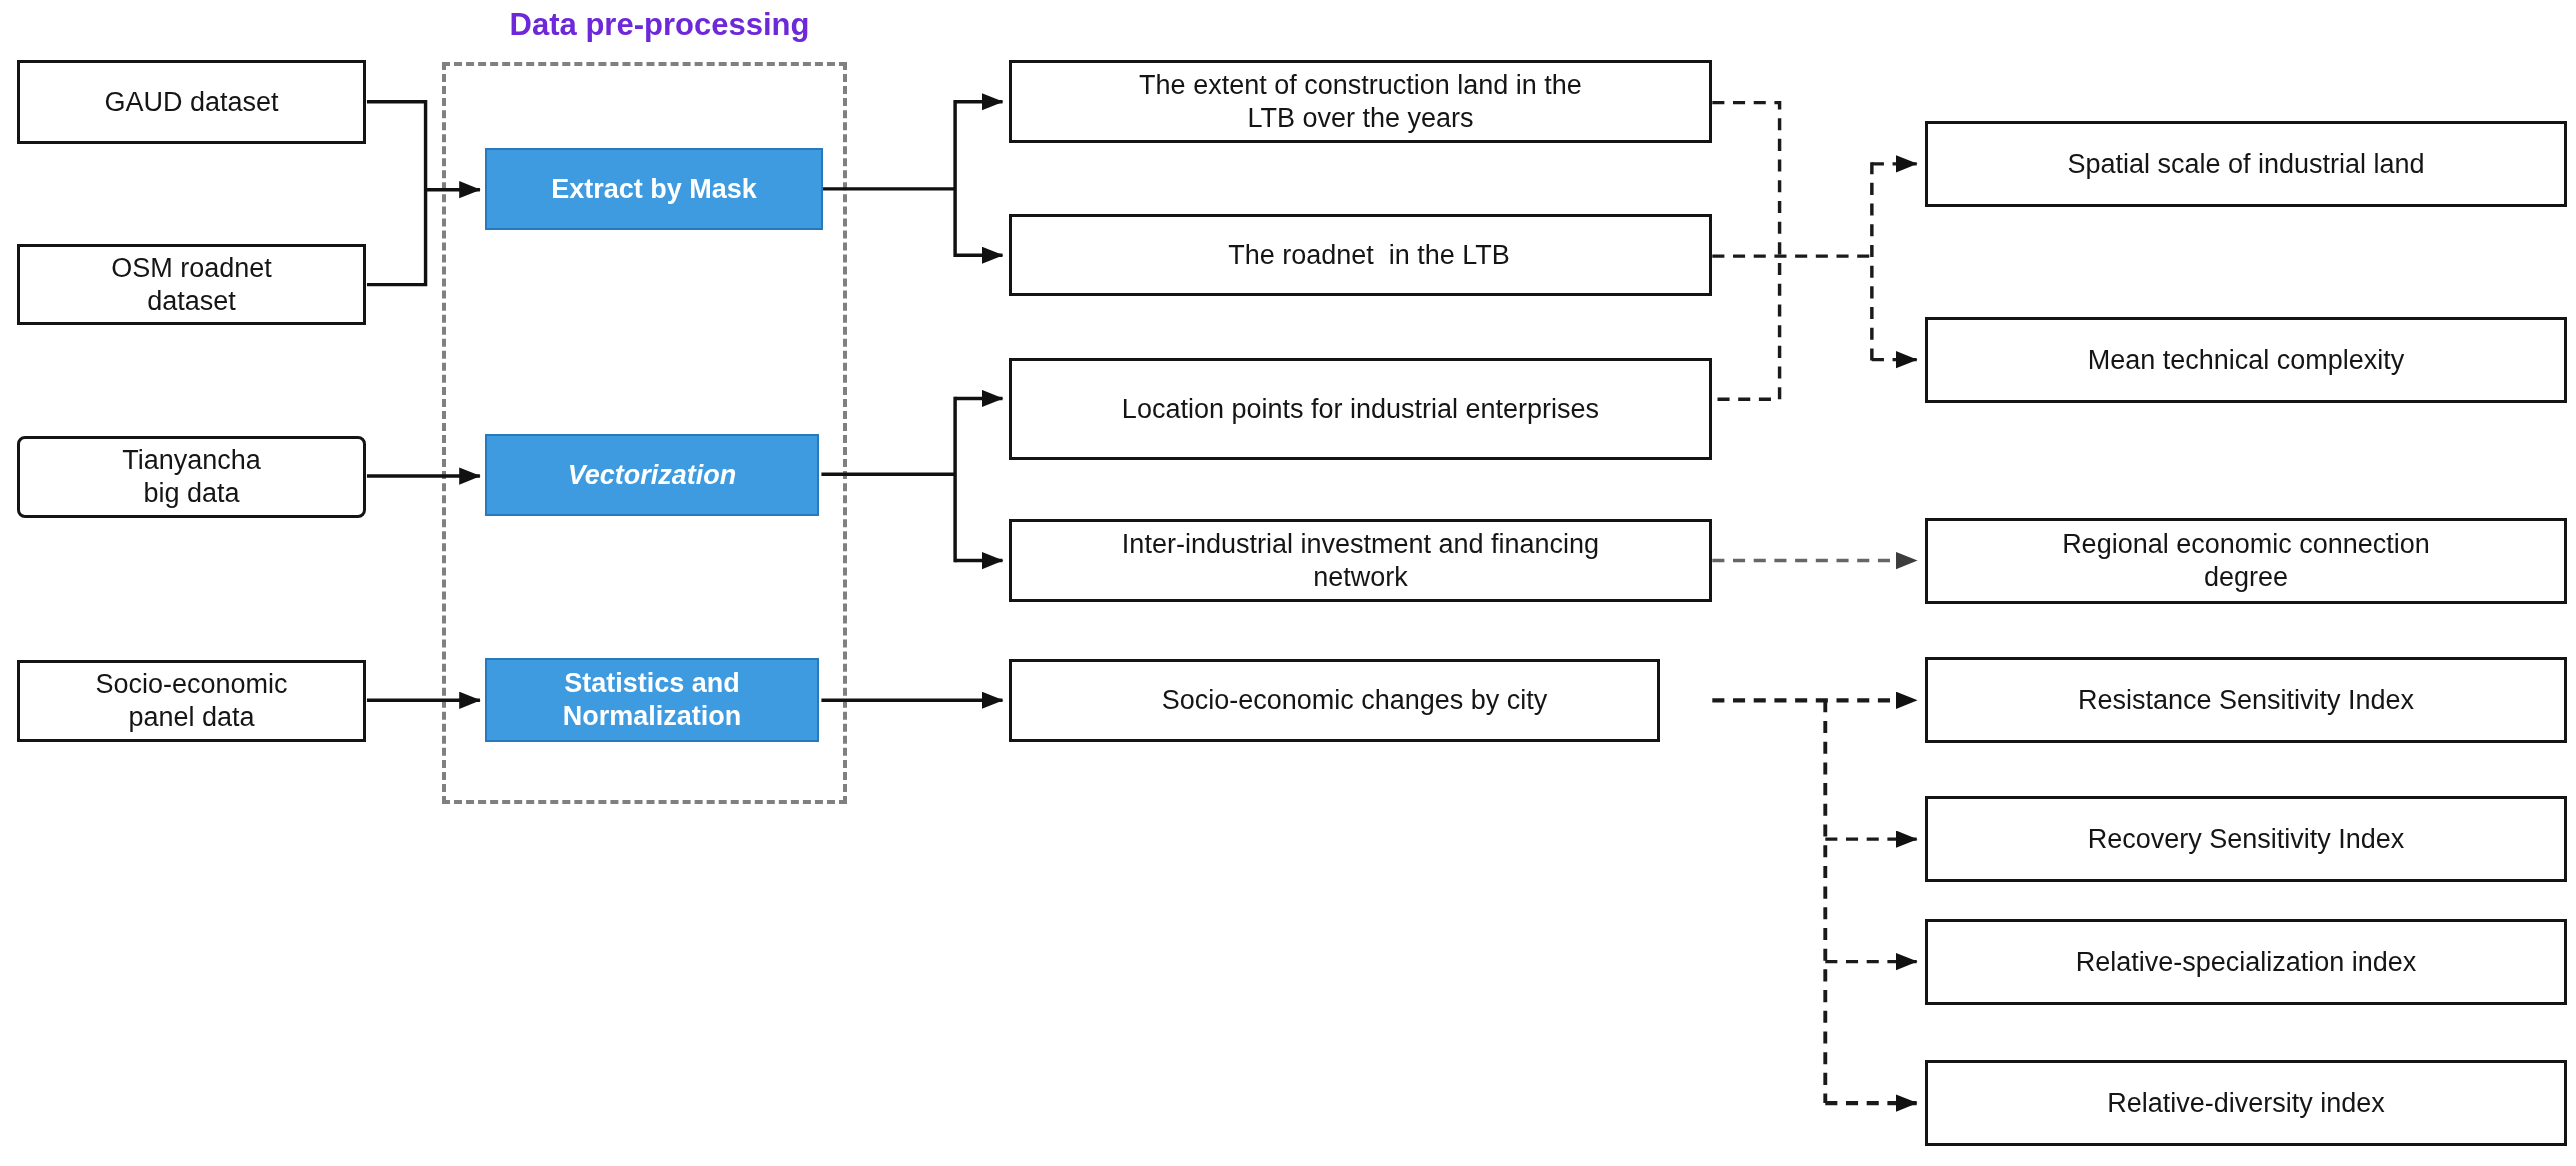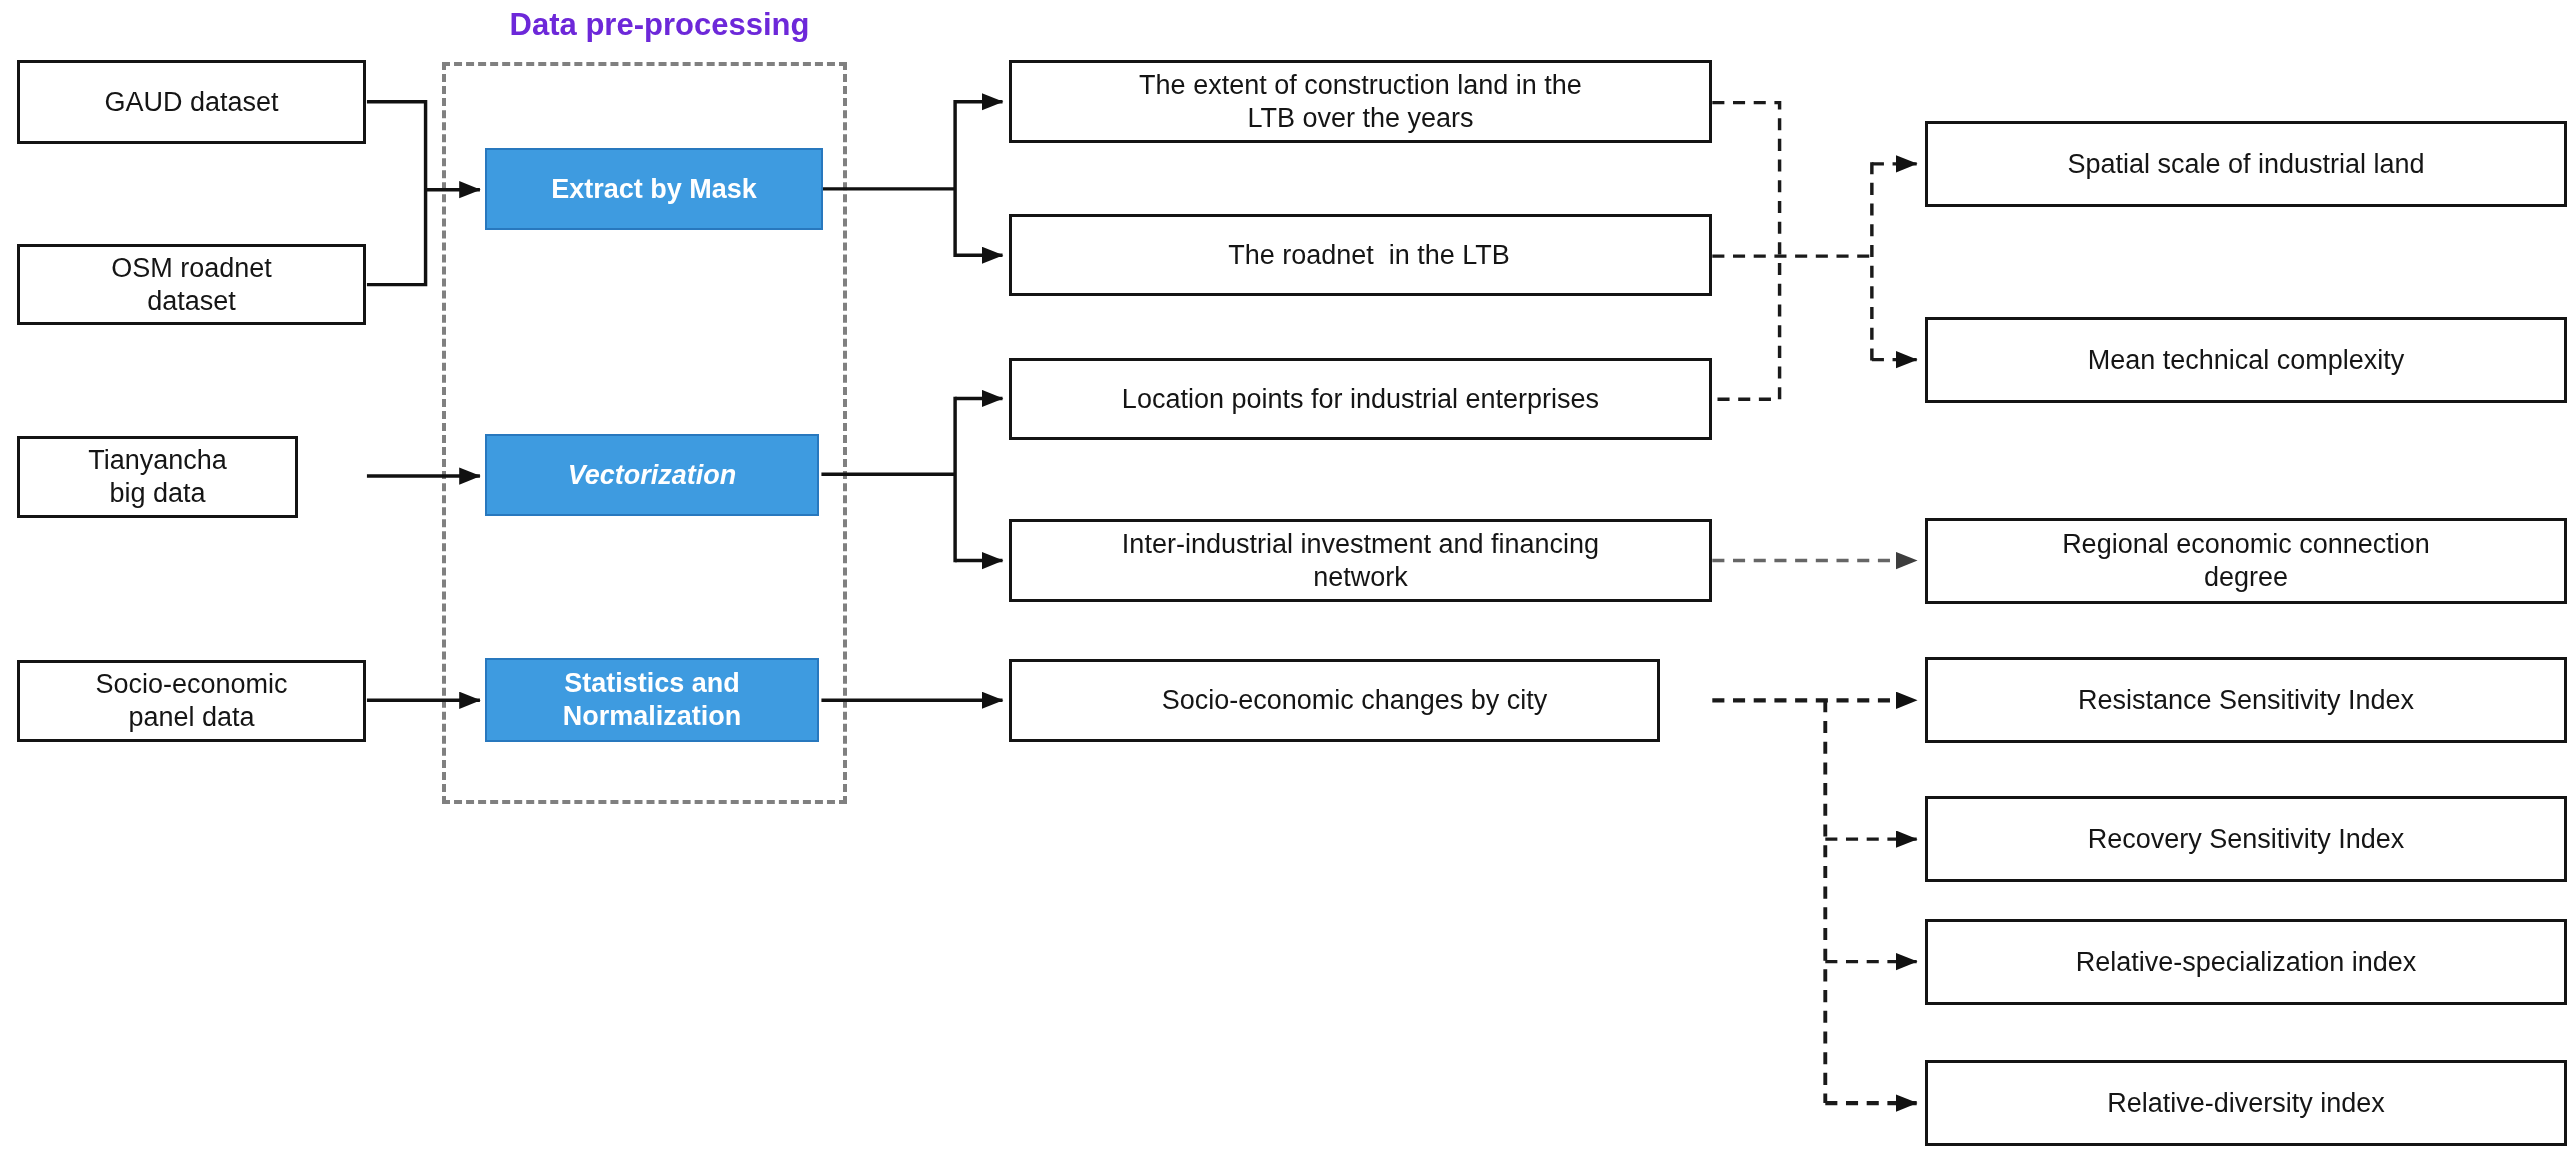--- a/index.html
+++ b/index.html
@@ -96,34 +96,34 @@
       <path stroke-width="4.5" d="M2116,812 V1279"></path>
       <line x1="2116" y1="973" x2="2222" y2="973" marker-end="url(#ab)"></line>
       <line x1="2116" y1="1115" x2="2222" y2="1115" marker-end="url(#ab)"></line>
       <line stroke-width="5" x1="2116" y1="1279" x2="2222" y2="1279" marker-end="url(#ab)"></line>
     </g>
   </svg>
 
   <div class="node" style="left:17px;top:60px;width:349px;height:84px;">GAUD dataset</div>
   <div class="node" style="left:17px;top:244px;width:349px;height:81px;">OSM roadnet
 dataset</div>
-  <div class="node" style="left:17px;top:436px;width:281px;height:82px;">Tianyancha
+  <div class="node" style="left:17px;top:436px;width:349px;height:82px;border-radius:8px;">Tianyancha
 big data</div>
   <div class="node" style="left:17px;top:660px;width:349px;height:82px;">Socio-economic
 panel data</div>
 
   <div class="node process" style="left:485px;top:148px;width:338px;height:82px;">Extract by Mask</div>
   <div class="node process" style="left:485px;top:434px;width:334px;height:82px;font-style:italic;">Vectorization</div>
   <div class="node process" style="left:485px;top:658px;width:334px;height:84px;">Statistics and
 Normalization</div>
 
   <div class="node" style="left:1009px;top:60px;width:703px;height:83px;">The extent of construction land in the
 LTB over the years</div>
   <div class="node" style="left:1009px;top:214px;width:703px;height:82px;padding-left:17px;">The roadnet  in the LTB</div>
-  <div class="node" style="left:1009px;top:358px;width:703px;height:82px;text-align:right;">Location points for industrial enterprises</div>
+  <div class="node" style="left:1009px;top:358px;width:703px;height:102px;text-align:right;">Location points for industrial enterprises</div>
   <div class="node" style="left:1009px;top:519px;width:703px;height:83px;">Inter-industrial investment and financing
 network</div>
   <div class="node" style="left:1009px;top:659px;width:651px;height:83px;padding-left:40px;">Socio-economic changes by city</div>
 
   <div class="node" style="left:1925px;top:121px;width:642px;height:86px;">Spatial scale of industrial land</div>
   <div class="node" style="left:1925px;top:317px;width:642px;height:86px;">Mean technical complexity</div>
   <div class="node" style="left:1925px;top:518px;width:642px;height:86px;">Regional economic connection
 degree</div>
   <div class="node" style="left:1925px;top:657px;width:642px;height:86px;">Resistance Sensitivity Index</div>
   <div class="node" style="left:1925px;top:796px;width:642px;height:86px;">Recovery Sensitivity Index</div>

